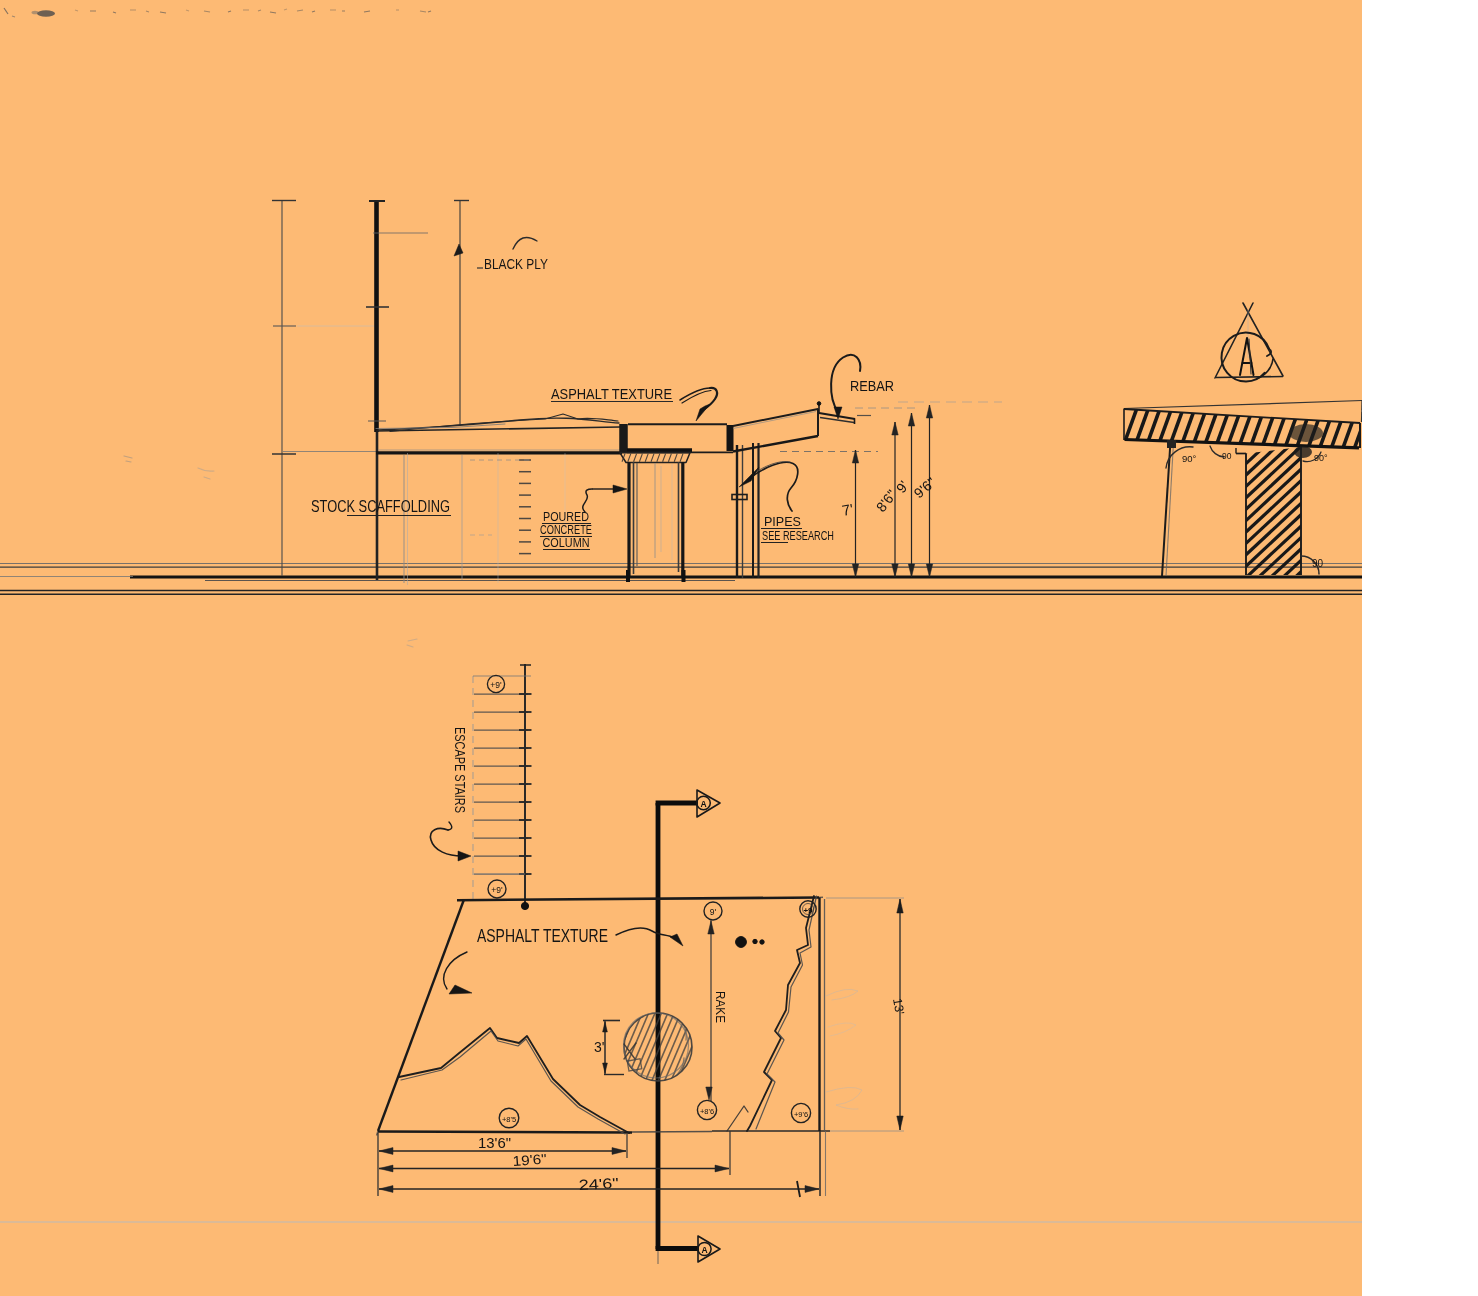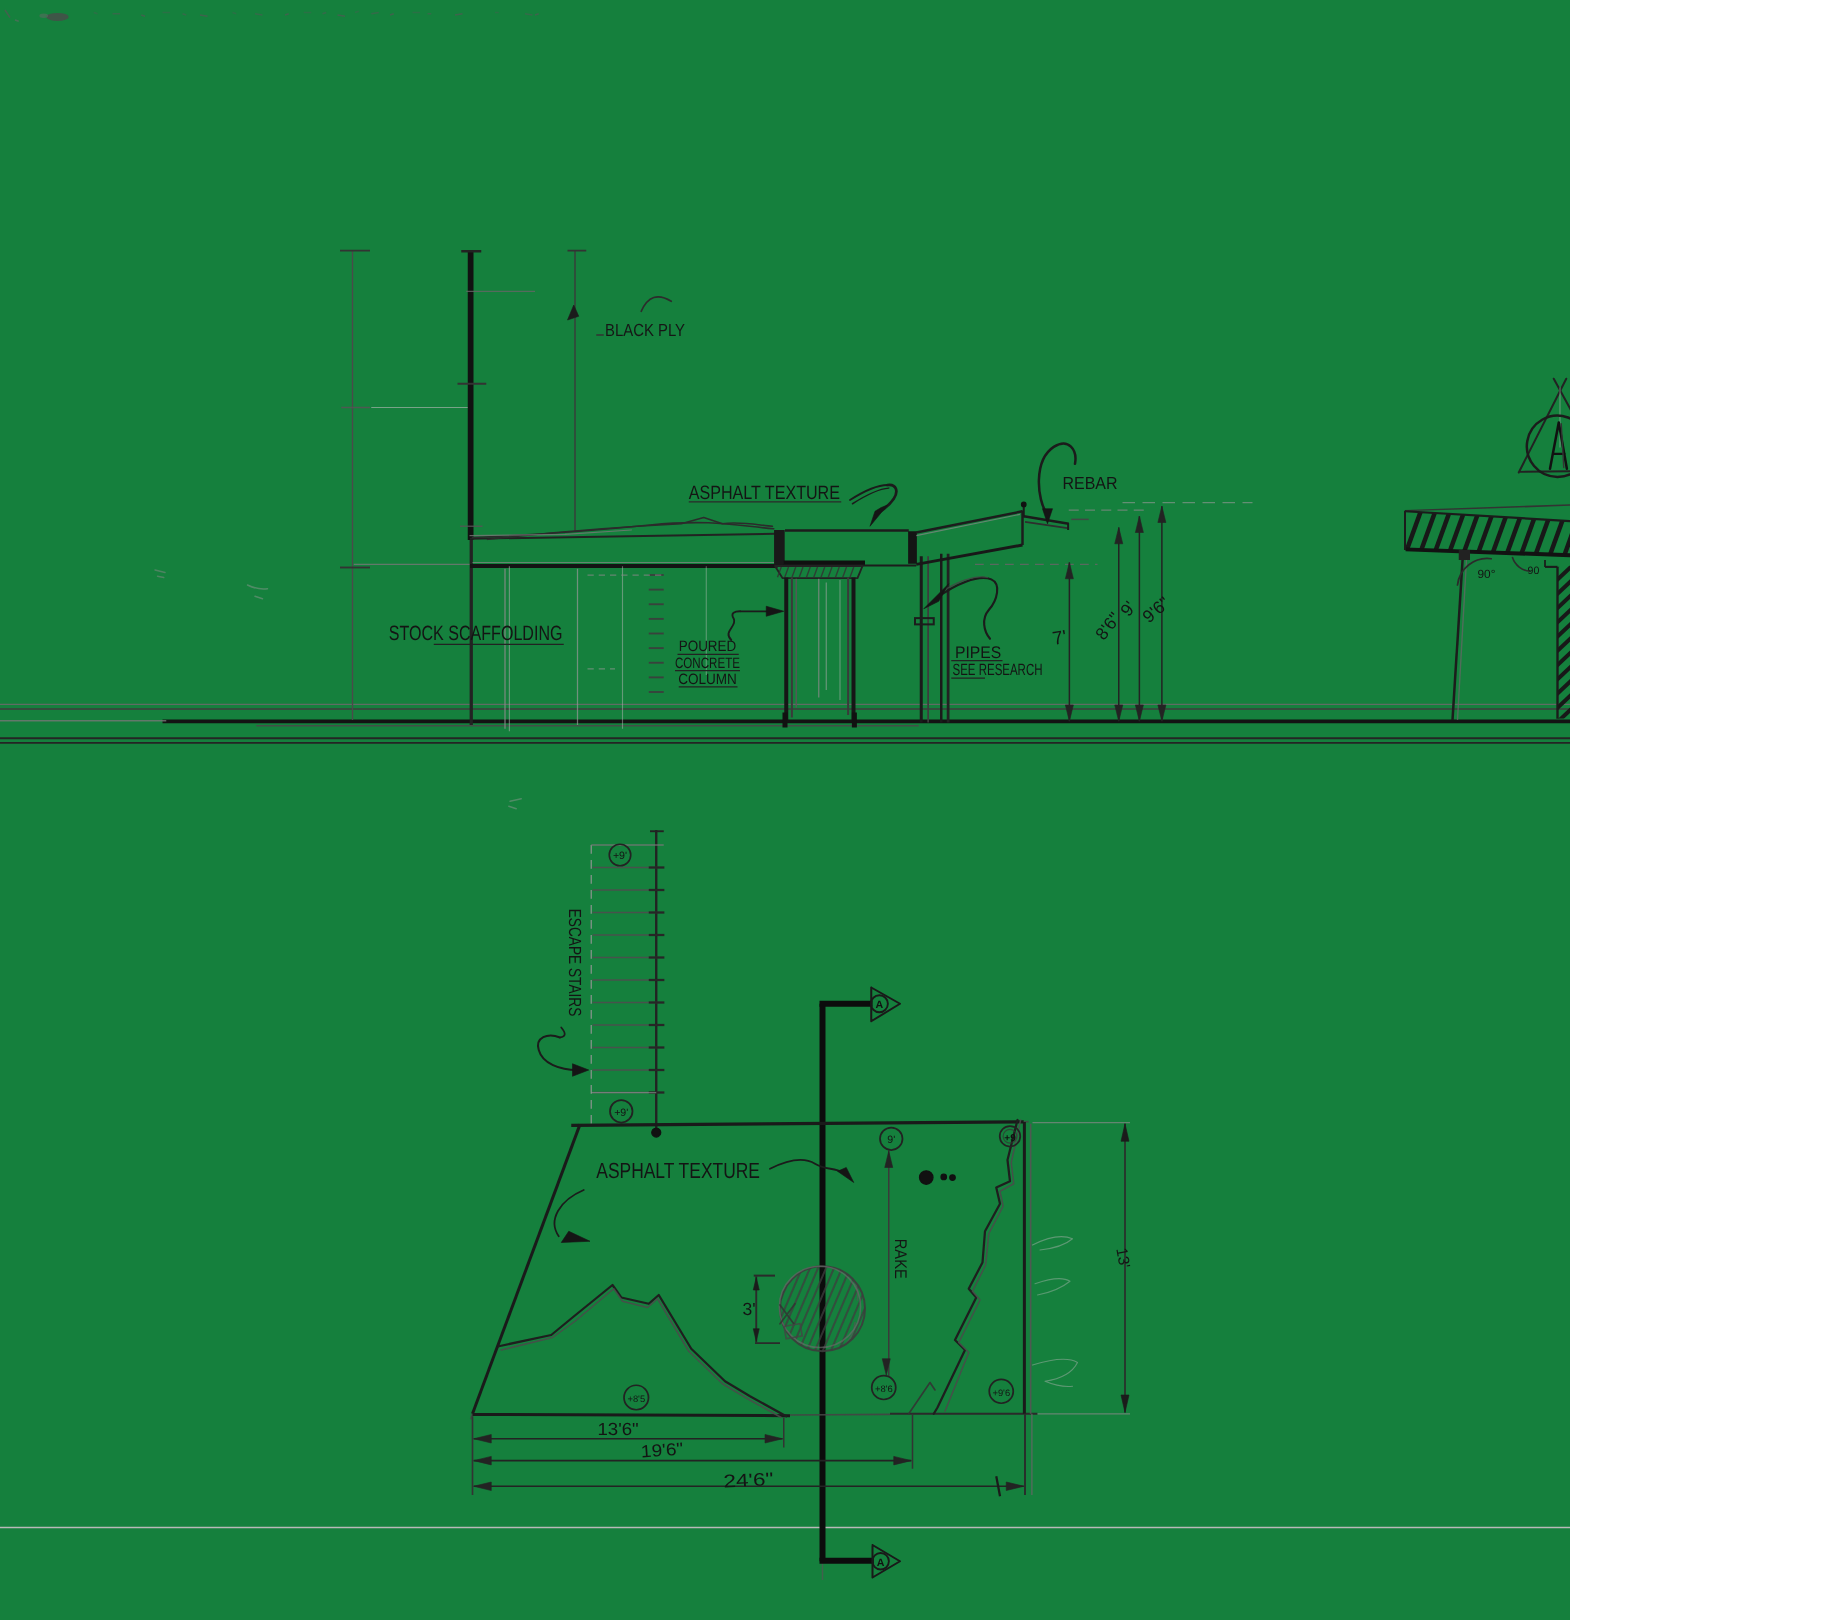--- a/index.html
+++ b/index.html
@@ -1,17 +1,17 @@
 <!DOCTYPE html>
 <html><head>
 <meta charset="utf-8">
 <title>Section + Plan sketch</title>
 <style>
   html,body { margin:0; padding:0; background:#ffffff; }
-  #sheet { position:relative; width:1256px; height:1296px; background:#15803d; overflow:hidden;
+  #sheet { position:relative; width:1362px; height:1296px; background:#fdba74; overflow:hidden;
            font-family:"Liberation Sans", sans-serif; }
   svg text { font-family:"Liberation Sans", sans-serif; }
 </style>
 </head>
 <body>
 
 <div id="sheet">
 <svg width="1478" height="1296" viewBox="0 0 1478 1296">
 
 <g>

